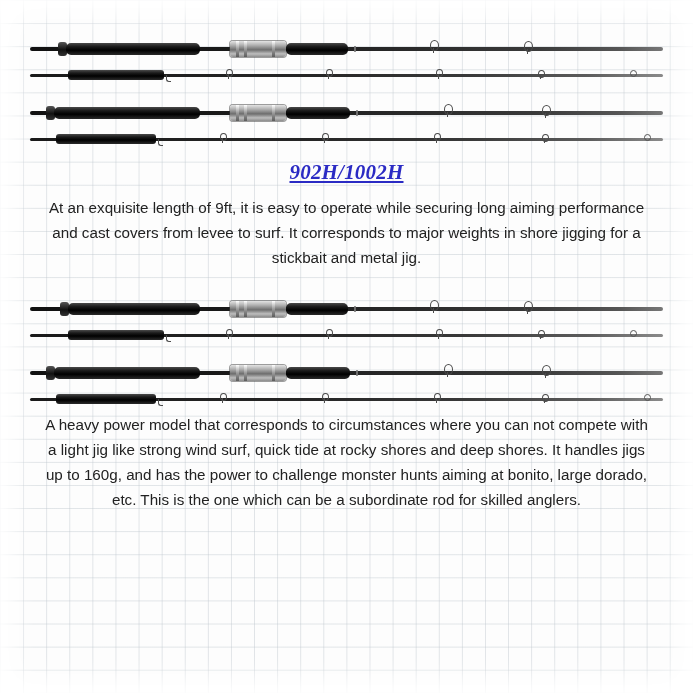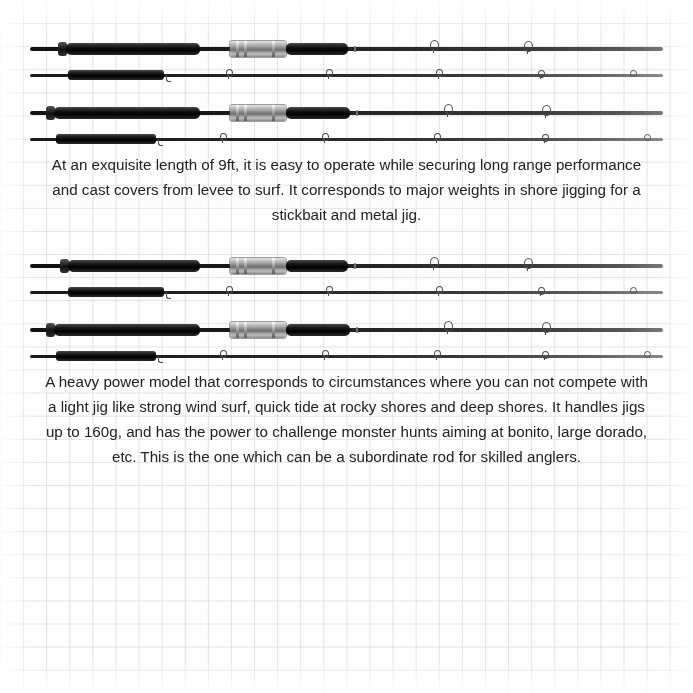--- a/index.html
+++ b/index.html
@@ -238,21 +238,22 @@
         <div class="guide small" style="left:292px; top:7px;"></div>
         <div class="guide-leg" style="left:294px; top:12px;"></div>
         <div class="guide small" style="left:404px; top:7px;"></div>
         <div class="guide-leg" style="left:406px; top:12px;"></div>
         <div class="guide small" style="left:512px; top:8px;"></div>
         <div class="guide-leg" style="left:514px; top:12px;"></div>
         <div class="tiptop" style="left:614px; top:8px;"></div>
       </div>
     </div>
 
-    <div class="desc">At an exquisite length of 9ft, it is easy to operate while securing long range performance and cast covers from levee to surf. It corresponds to major weights in shore jigging for a stickbait and metal jig.</div>
+    <div class="model-title">902H/1002H</div>
+    <div class="desc">At an exquisite length of 9ft, it is easy to operate while securing long aiming performance and cast covers from levee to surf. It corresponds to major weights in shore jigging for a stickbait and metal jig.</div>
 
     <div class="spacer-lg"></div>
 
     <div class="rod-block">
 
       <div class="rod">
         <div class="blank"></div>
         <div class="buttcap" style="left:30px;"></div>
         <div class="grip" style="left:38px; width:132px;"></div>
         <div class="reelseat" style="left:200px; width:56px;">

